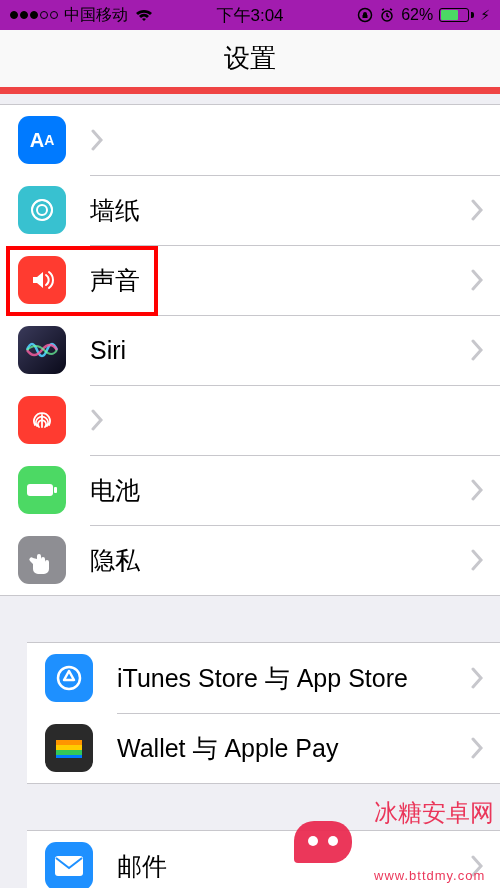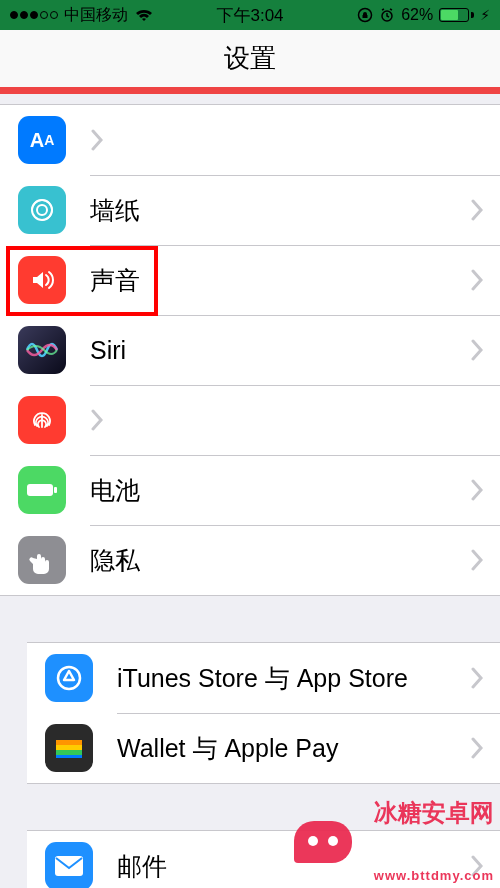--- a/index.html
+++ b/index.html
@@ -1,20 +1,20 @@
 <!DOCTYPE html>
 <html><head>
 <meta charset="utf-8">
 <style>
   * { box-sizing: border-box; margin: 0; padding: 0; }
   html, body { width: 500px; height: 888px; font-family: -apple-system, "Helvetica Neue", Arial, sans-serif; background: #efeff4; overflow: hidden; }
   .screen { width: 500px; height: 888px; position: relative; background: #efeff4; }
 
   
-  .status-bar { height: 30px; width: 100%; background: #15803d; display: flex; align-items: center; justify-content: space-between; padding: 0 10px; font-size: 16px; font-weight: 500; }
+  .status-bar { height: 30px; width: 100%; background: #a21caf; display: flex; align-items: center; justify-content: space-between; padding: 0 10px; font-size: 16px; font-weight: 500; }
   .status-left, .status-right { display: flex; align-items: center; gap: 6px; }
   .status-center { position: absolute; left: 50%; transform: translateX(-50%); font-size: 17px; }
   .dots { display: flex; gap: 2px; }
   .dot { width: 8px; height: 8px; border-radius: 50%; border: 1px solid #000; }
   .dot.fill { background: #000; }
   .wifi-icon svg, .lock-icon svg, .alarm-icon svg { display:block; }
   .battery { display: flex; align-items: center; gap: 2px; }
   .battery-body { width: 30px; height: 14px; border: 1.5px solid #000; border-radius: 3px; position: relative; }
   .battery-fill { position: absolute; left: 1px; top: 1px; bottom: 1px; width: 60%; background: #4cd964; border-radius: 1px; }
   .battery-tip { width: 3px; height: 6px; background: #000; border-radius: 0 2px 2px 0; }
@@ -33,21 +33,21 @@
   .row + .row::before { content: ""; position: absolute; top: 0; left: 90px; right: 0; height: 1px; background: #c8c7cc; }
   .icon-box { width: 48px; height: 48px; border-radius: 11px; display: flex; align-items: center; justify-content: center; flex-shrink: 0; margin-right: 24px; }
   .row-label { font-size: 25px; color: #000; flex: 1; }
   .chevron { color: #c7c7cc; margin-right: 16px; }
   .chevron svg { display:block; }
 
   
   .highlight-box { position: absolute; border: 4px solid #ff0000; pointer-events: none; }
 
   
-  .watermark { position: absolute; right: 6px; bottom: 6px; display: flex; align-items: center; gap: 22px; font-size: 24px; font-weight: 700; color: #ea2d52; opacity: 0.95; }
+  .watermark { position: absolute; right: 6px; bottom: 6px; display: flex; align-items: center; gap: 22px; font-size: 24px; font-weight: 400; color: #ea2d52; opacity: 0.95; }
   .watermark .logo { width: 58px; height: 42px; background: #ea2d52; border-radius: 20px 20px 20px 4px; position: relative; }
   .watermark .logo::before, .watermark .logo::after { content:""; position:absolute; width:10px; height:10px; background:#fff; border-radius:50%; top:15px; }
   .watermark .logo::before { left:14px; }
   .watermark .logo::after { right:14px; }
   .wm-col { display:flex; flex-direction:column; line-height:1; }
   .wm-url { font-size:13px; color:#ea2d52; letter-spacing:1px;margin-top:44px; }
 </style>
 </head>
 <body>
 

